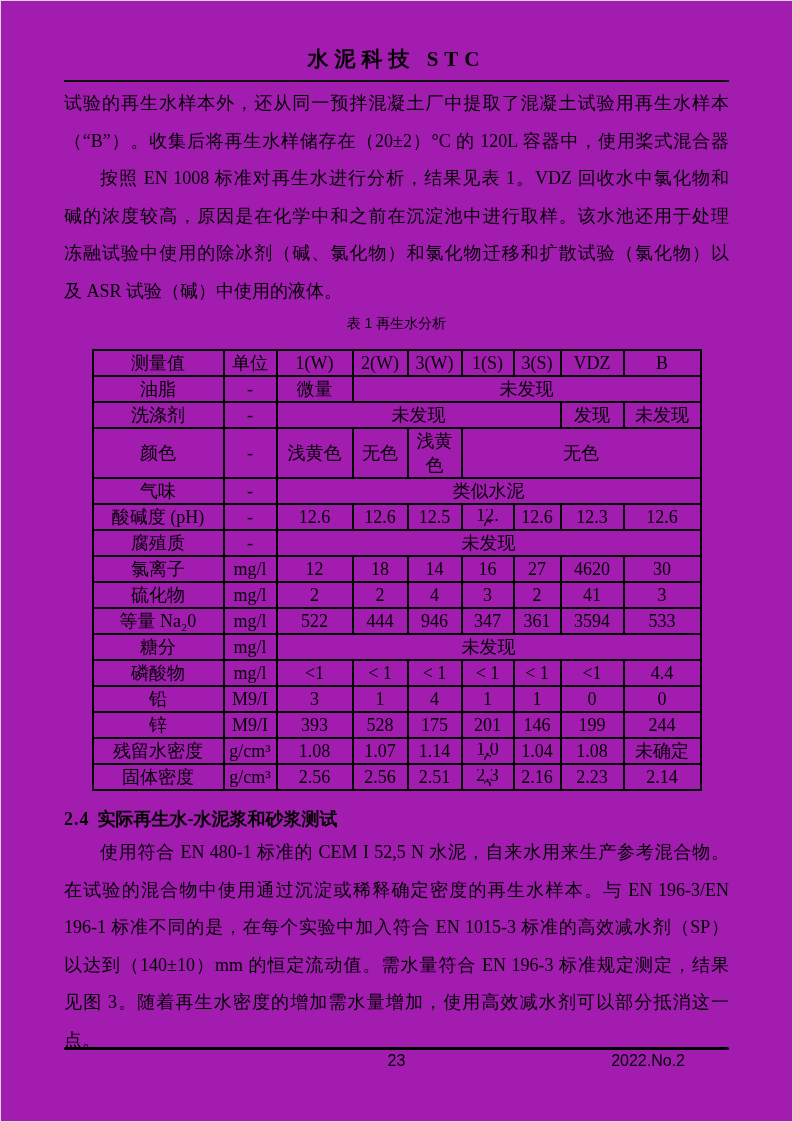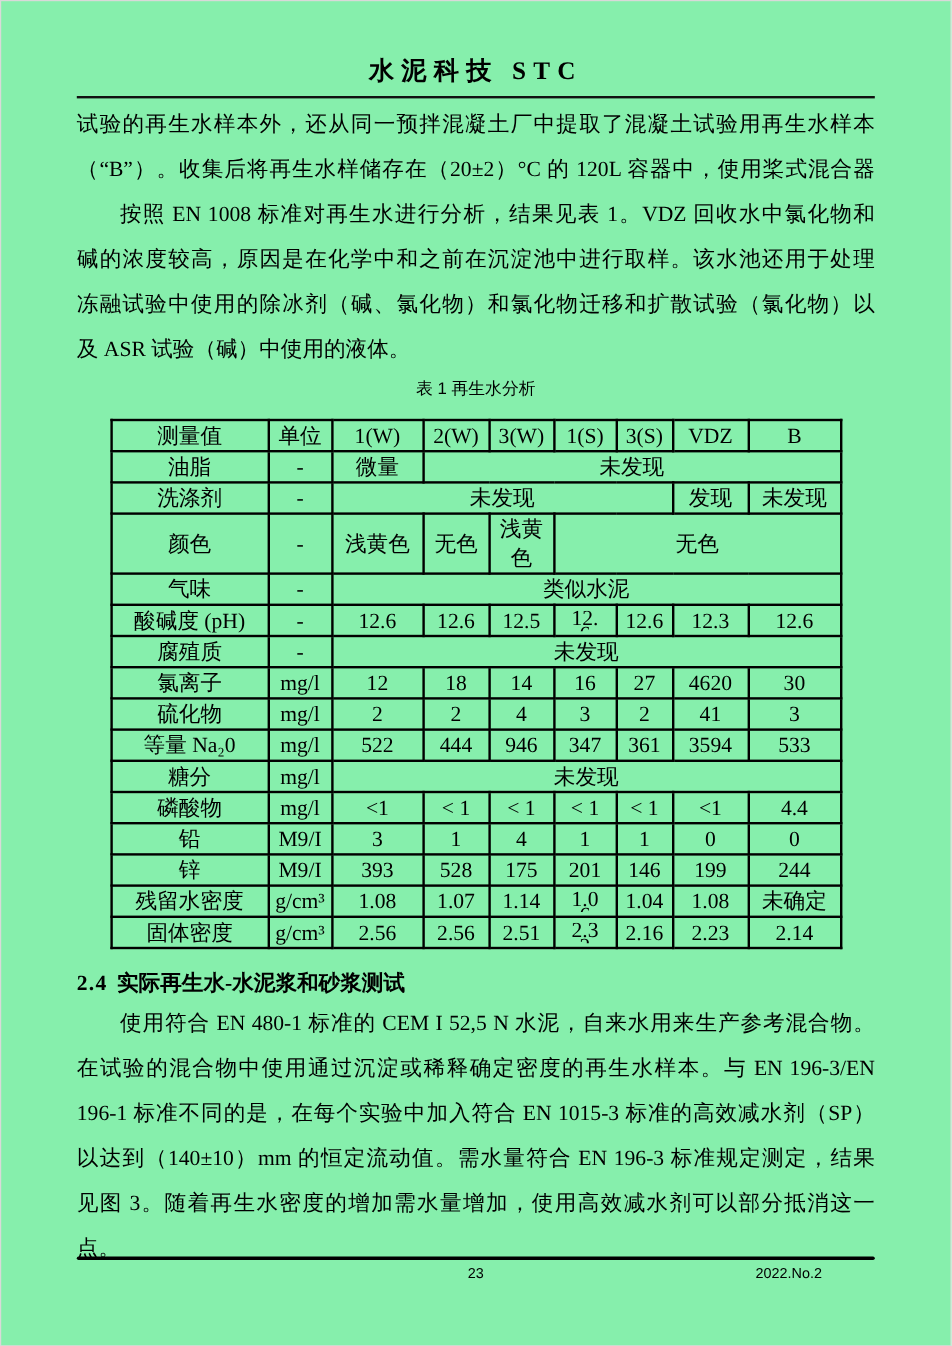--- a/index.html
+++ b/index.html
@@ -1,19 +1,19 @@
 <!DOCTYPE html>
 <html><head>
 <meta charset="utf-8">
 <style>
   html,body{margin:0;padding:0;background:#fff;}
   .page{
     position:relative;
     width:793px;height:1122px;
-    background:#86efac;
+    background:#a21caf;
     border:1px solid #d9d9d9;
     box-sizing:border-box;
     font-family:"Liberation Serif","DejaVu Serif",serif;
     color:#000;
     overflow:hidden;
   }
   .content{padding:44px 63px 0 63px;}
   .journal-title{
     text-align:center;
     font-size:21px;
@@ -69,21 +69,21 @@
     line-height:24px;
     margin:9px 0 3px 0;
   }
   .section-heading .num{letter-spacing:1px;margin-right:8px;}
   .page-footer{position:absolute;left:63px;right:63px;top:1046px;}
   .footer-rule{height:3px;background:#000;border-radius:2px;}
   .footer-meta{
     position:relative;
     margin-top:2px;
     font-family:"Liberation Sans","DejaVu Sans",sans-serif;
-    font-size:12px;
+    font-size:16px;
     line-height:18px;
     text-align:center;
   }
   .issue-no{position:absolute;right:44px;top:0;}
 </style>
 </head>
 <body>
 
 <div class="page">
   <div class="content">

